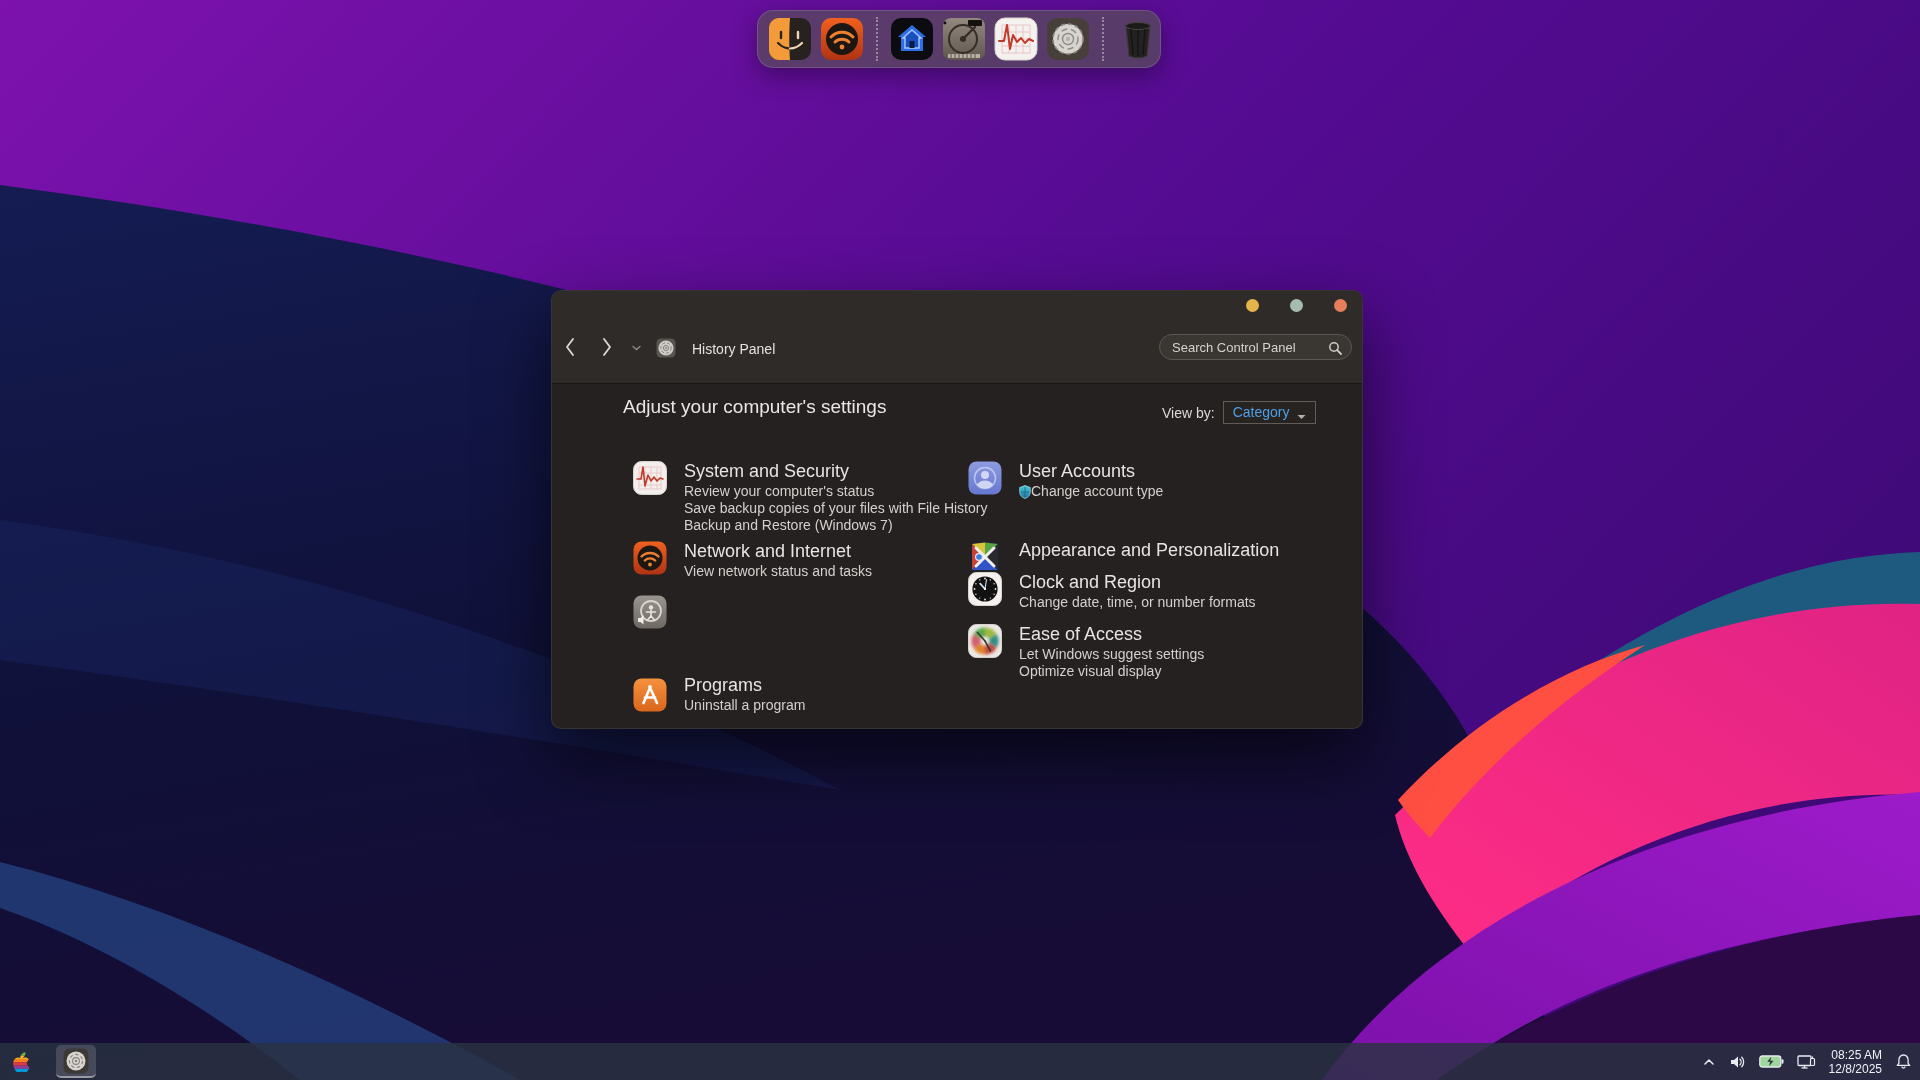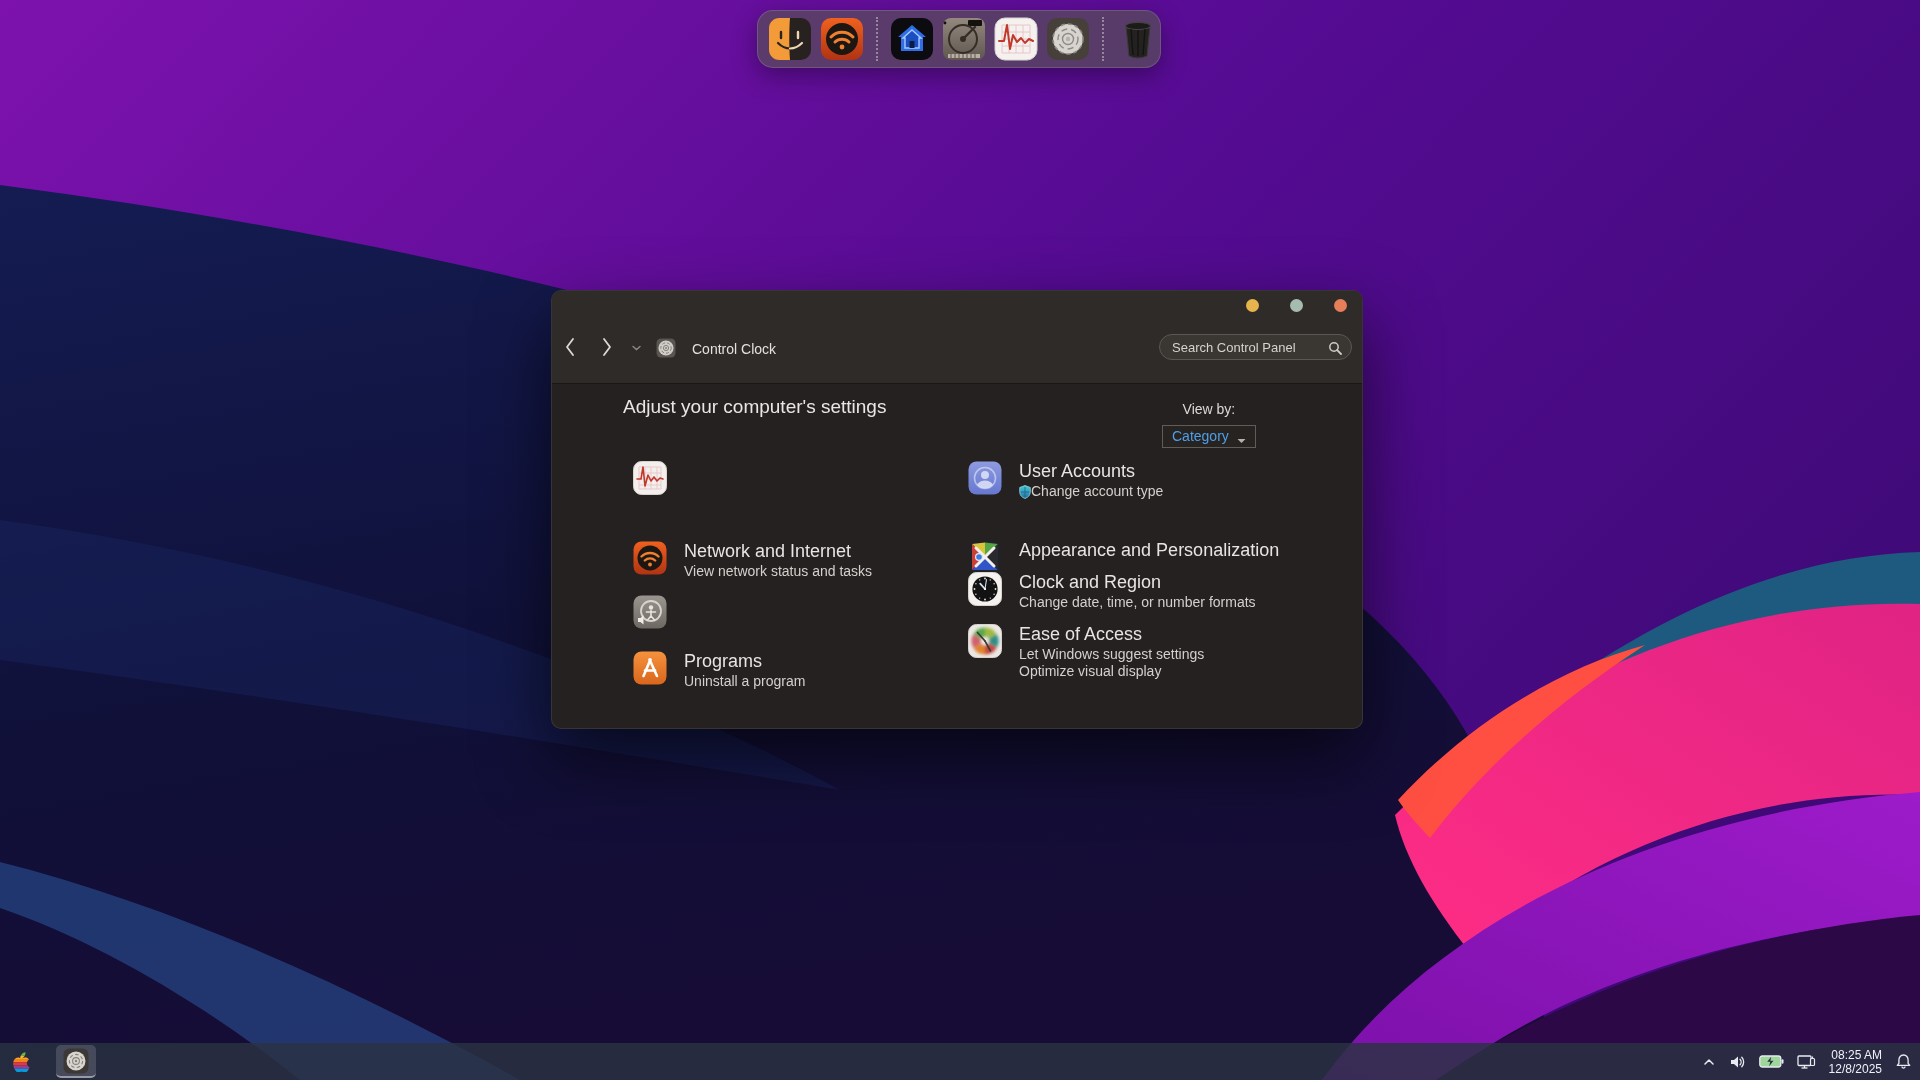--- a/index.html
+++ b/index.html
@@ -39,21 +39,21 @@
   .searchbox { position:absolute; top:43px; right:10px; width:193px; height:26px;
                background:#3a3632; border:1px solid #5b5753; border-radius:13px; }
   .searchbox input { position:absolute; left:12px; top:0; width:150px; height:24px;
                background:transparent; border:none; outline:none; color:#dedad6;
                font-size:13px; font-family:"Liberation Sans", sans-serif; }
   .searchbox input::placeholder { color:#d6d2ce; opacity:1; }
   .search-mag { position:absolute; right:9px; top:6px; }
 
   .page-header { position:absolute; left:71px; top:105px; font-size:19px; color:#e9e6e3;
                  font-weight:400; }
-  .view-by { position:absolute; left:610px; top:110px; display:flex; align-items:center; gap:8px;flex-direction:column; }
+  .view-by { position:absolute; left:610px; top:110px; display:flex; align-items:center; gap:8px; }
   .view-by-label { font-size:14px; color:#ddd9d6; }
   .view-by-select { display:flex; align-items:flex-end; gap:8px; border:1px solid #605c58;
                     padding:2px 9px 3px 9px; background:#262321; cursor:default; }
   .view-by-value { font-size:14px; color:#4f9fe8; }
 
   .cat { position:absolute; display:flex; gap:17px; width:370px; }
   .cat-icon { width:34px; height:34px; flex:0 0 auto; }
   .cat-title { font-size:18px; line-height:20px; color:#e7e4e1; margin-bottom:2px; }
   .cat-task  { font-size:14px; line-height:17px; color:#d3d0cd; }
   .cat-task.with-shield { display:flex; align-items:center; }
@@ -189,21 +189,21 @@
       <svg class="nav-drop" width="9" height="6" viewBox="0 0 9 6">
         <polyline points="1,1.5 4.5,4.5 8,1.5" fill="none" stroke="#8d8985" stroke-width="1.4" stroke-linecap="round"></polyline>
       </svg>
       <svg class="cp-glyph" viewBox="0 0 20 20">
         <rect x="0.5" y="0.5" width="19" height="19" rx="4.5" fill="#5a5550"></rect>
         <circle cx="10" cy="10" r="7.6" fill="#cfcbc6"></circle>
         <circle cx="10" cy="10" r="5.2" fill="none" stroke="#86817b" stroke-width="1" stroke-dasharray="3 2"></circle>
         <circle cx="10" cy="10" r="2.6" fill="none" stroke="#86817b" stroke-width="1"></circle>
         <circle cx="10" cy="10" r="1" fill="#86817b"></circle>
       </svg>
-      <span class="win-title">Control Clock</span>
+      <span class="win-title">History Panel</span>
 
       <div class="searchbox">
         <input type="text" placeholder="Search Control Panel" style="">
         <svg class="search-mag" width="14" height="14" viewBox="0 0 14 14">
           <circle cx="6" cy="6" r="4.2" fill="none" stroke="#cfcbc7" stroke-width="1.5"></circle>
           <line x1="9.2" y1="9.2" x2="13" y2="13" stroke="#cfcbc7" stroke-width="1.8" stroke-linecap="round"></line>
         </svg>
       </div>
     </div>
 
@@ -218,20 +218,26 @@
         </svg>
       </span>
     </div>
 
     <div class="cat" style="left:81px; top:170px;">
       <svg class="cat-icon" viewBox="0 0 34 34">
         <rect x="0.5" y="0.5" width="33" height="33" rx="8" fill="#f2efec" stroke="#d8d3ce"></rect>
         <path d="M6,6 H28 M6,12 H28 M6,18 H28 M6,24 H28 M6,28 H28 M6,6 V28 M12,6 V28 M18,6 V28 M24,6 V28 M28,6 V28" stroke="#e8bcc0" stroke-width=".7"></path>
         <path d="M4,18 L8,18 L10,6 L12,25 L15,14 L18,20 L21,16 L24,20 L27,17 L30,18" fill="none" stroke="#c0392b" stroke-width="1.6" stroke-linejoin="round" stroke-linecap="round"></path>
       </svg>
+      <div class="cat-text">
+        <div class="cat-title">System and Security</div>
+        <div class="cat-task">Review your computer's status</div>
+        <div class="cat-task">Save backup copies of your files with File History</div>
+        <div class="cat-task">Backup and Restore (Windows 7)</div>
+      </div>
     </div>
 
     <div class="cat" style="left:81px; top:250px;">
       <svg class="cat-icon" viewBox="0 0 34 34">
         <defs>
             <linearGradient id="cnet" x1="0" y1="0" x2="0" y2="1">
           <stop offset="0" stop-color="#f0611f"></stop>
               <stop offset="1" stop-color="#b03313"></stop>
             </linearGradient>
           </defs>
@@ -256,21 +262,21 @@
             </linearGradient>
           </defs>
         <rect x="0.5" y="0.5" width="33" height="33" rx="8" fill="url(#chw)"></rect>
         <circle cx="18" cy="16" r="10" fill="none" stroke="#d8d4cf" stroke-width="1.8"></circle>
         <circle cx="18" cy="12.5" r="2.2" fill="#e8e4df"></circle>
         <path d="M13.5,17 L22.5,17 M18,15.5 L18,21 M18,21 L14.5,25 M18,21 L21.5,25" stroke="#e8e4df" stroke-width="1.6" stroke-linecap="round"></path>
         <path d="M5,23 L7.5,23 L10.5,20.5 L10.5,29.5 L7.5,27 L5,27 Z" fill="#f0ece8"></path>
       </svg>
     </div>
 
-    <div class="cat" style="left:81px; top:360px;">
+    <div class="cat" style="left:81px; top:384px;align-items:center;">
       <svg class="cat-icon" viewBox="0 0 34 34">
         <defs>
             <linearGradient id="cprog" x1="0" y1="0" x2="0" y2="1">
           <stop offset="0" stop-color="#f5923e"></stop>
               <stop offset="1" stop-color="#d9661c"></stop>
             </linearGradient>
           </defs>
         <rect x="0.5" y="0.5" width="33" height="33" rx="8" fill="url(#cprog)"></rect>
         <line x1="10.5" y1="25" x2="17.5" y2="8.5" stroke="#fff" stroke-width="2.6" stroke-linecap="round"></line>
         <line x1="16.5" y1="8.5" x2="24" y2="25" stroke="#fff" stroke-width="2.6" stroke-linecap="round"></line>

